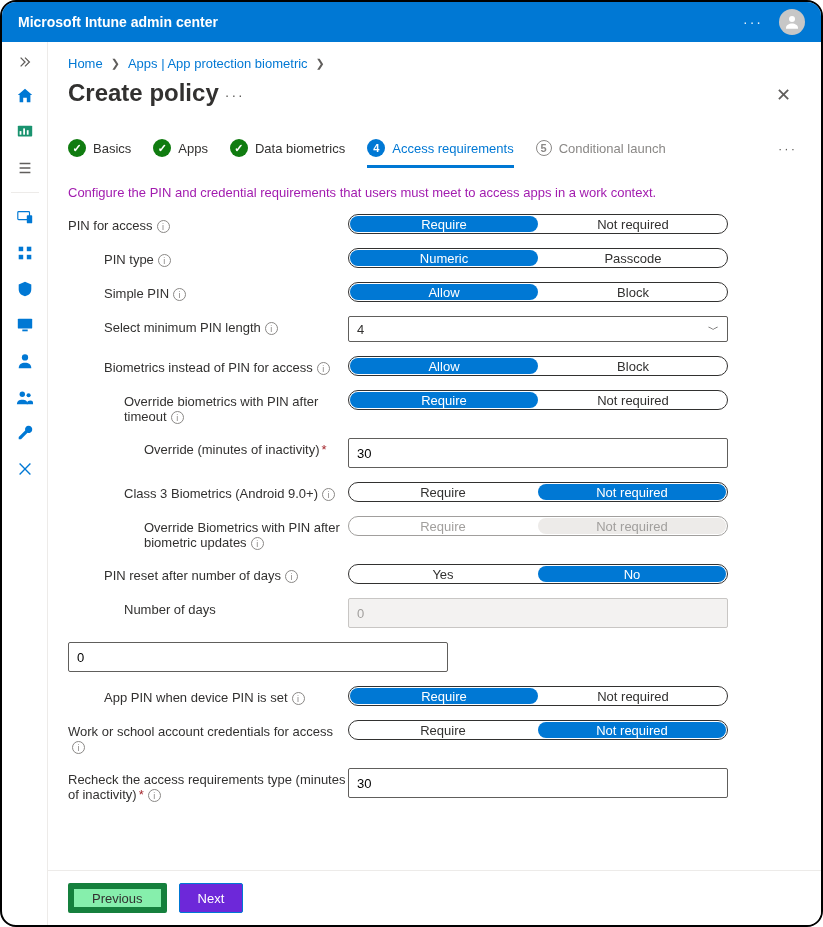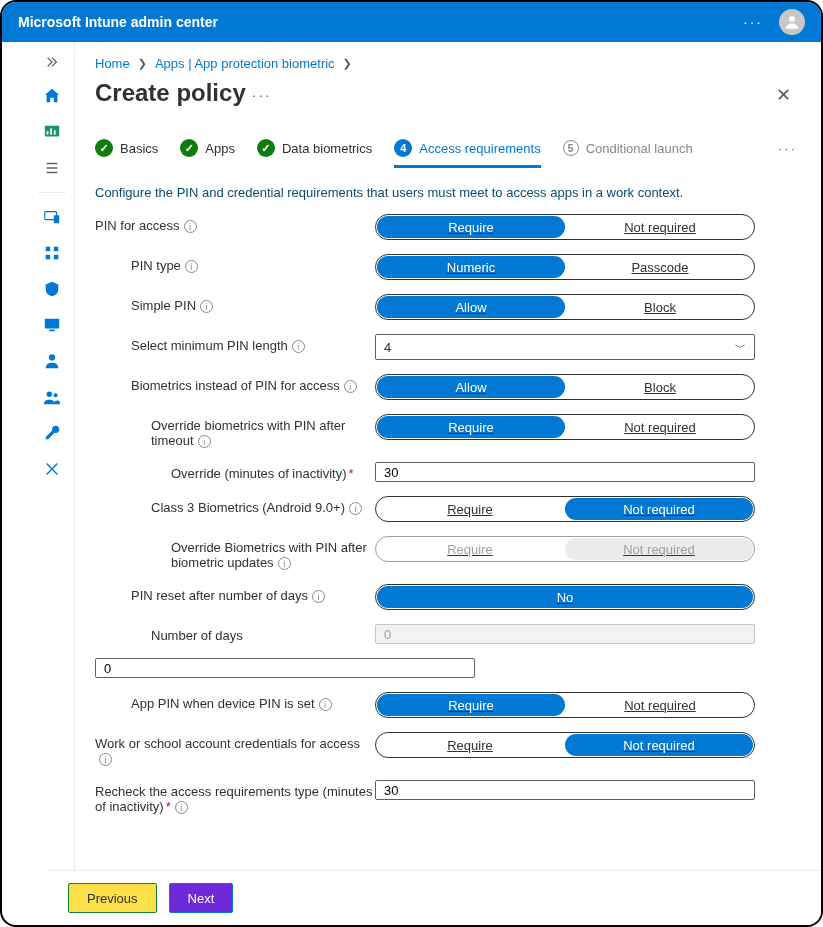--- a/index.html
+++ b/index.html
@@ -4,21 +4,21 @@
 <style>
   * { box-sizing: border-box; }
   html, body { margin:0; padding:0; font-family: "Segoe UI", Arial, sans-serif; font-size:13px; color:#323130; background:#fff;}
   .window { width:823px; height:927px; border:2px solid #000; border-radius:16px; overflow:hidden; position:relative; background:#fff;}
   .titlebar { background:#0078d4; color:#fff; height:40px; display:flex; align-items:center; padding:0 16px; justify-content:space-between;}
   .titlebar .title { font-weight:600; font-size:14px;}
   .titlebar .right { display:flex; align-items:center; gap:16px;}
   .titlebar .dots { letter-spacing:2px; font-size:14px; opacity:.9;}
   .avatar { width:26px; height:26px; border-radius:50%; background:#c7c7c7; display:flex; align-items:center; justify-content:center;}
   .avatar svg { fill:#fff;}
-  .body { display:flex; height:calc(100% - 40px);margin-left:27px;}
+  .body { display:flex; height:calc(100% - 40px);}
   .nav { width:46px; border-right:1px solid #edebe9; display:flex; flex-direction:column; align-items:center; padding-top:6px; gap:4px;}
   .nav .collapse { width:34px; height:28px; display:flex; align-items:center; justify-content:center; color:#605e5c; cursor:pointer;}
   .nav-item { width:34px; height:32px; display:flex; align-items:center; justify-content:center; border-radius:2px; color:#3b3a39; cursor:pointer;}
   .nav-item svg { width:18px; height:18px; }
   .main { flex:1; overflow:auto; padding:0 20px 0 20px; position:relative;}
   .crumbs { padding:14px 0 8px 0; display:flex; align-items:center; gap:8px; font-size:13px;}
   .crumbs a { color:#0078d4; text-decoration:none; cursor:pointer;}
   .crumbs .chev { color:#605e5c; font-size:11px;}
   .heading-row { display:flex; align-items:center; justify-content:space-between; padding-right:4px;text-align:right;}
   .heading { font-size:24px; font-weight:600; margin:0 0 4px 0;}
@@ -26,44 +26,44 @@
   .close-x { font-size:18px; color:#605e5c; cursor:pointer; padding:4px 6px;}
   .steps-row { display:flex; align-items:center; gap:22px; margin-top:28px; border-bottom:0; padding-bottom:10px;}
   .step { display:flex; align-items:center; gap:7px; font-size:13px; color:#323130;}
   .step .circle { width:18px; height:18px; border-radius:50%; display:flex; align-items:center; justify-content:center; font-size:11px; font-weight:600;}
   .step.done .circle { background:#107c10; color:#fff;}
   .step.current { color:#0078d4; border-bottom:3px solid #0078d4; padding-bottom:8px; margin-bottom:-11px;}
   .step.current .circle { background:#0078d4; color:#fff;}
   .step.upcoming { color:#8a8886;}
   .step.upcoming .circle { border:1px solid #8a8886; color:#8a8886; width:16px; height:16px;}
   .steps-more { margin-left:auto; color:#605e5c; letter-spacing:2px; cursor:pointer; padding-right:4px;}
-  .intro { margin:18px 0 14px 0; font-size:13px; color:#0c4a6e;}
+  .intro { margin:18px 0 14px 0; font-size:13px; color:#a21caf;}
   .form-row { display:flex; align-items:flex-start; margin-bottom:14px;}
   .form-row .label-col { width:280px; padding-top:4px; font-size:13px; color:#323130;}
   .form-row .ctrl-col { width:380px;}
   .indent-1 .label-col { padding-left:36px; width:280px;}
   .indent-2 .label-col { padding-left:56px; width:280px;}
   .indent-3 .label-col { padding-left:76px; width:280px;}
   .info-icon { display:inline-flex; width:13px; height:13px; border:1px solid #8a8886; border-radius:50%; font-size:9px; align-items:center; justify-content:center; color:#8a8886; font-style:normal; margin-left:4px; vertical-align:middle; cursor:pointer;}
   .req { color:#a4262c; margin-left:2px;}
-  .pill-toggle { display:flex; border:1px solid #323130; border-radius:999px; overflow:hidden; height:26px;text-decoration:underline;}
+  .pill-toggle { display:flex; border:1px solid #323130; border-radius:999px; overflow:hidden; height:20px;}
   .pill-toggle.disabled { border-color:#a19f9d;}
   .pill { flex:1; display:flex; align-items:center; justify-content:center; font-size:13px; cursor:pointer; user-select:none;}
   .pill.selected { background:#0078d4; color:#fff; border-radius:999px; margin:1px;}
   .pill.unselected { color:#323130;}
   .pill-toggle.disabled .pill { color:#a19f9d; cursor:default;}
   .pill-toggle.disabled .pill.selected { background:#edebe9; color:#a19f9d;}
-  .text-input { width:100%; height:20px; border:1px solid #605e5c; border-radius:2px; padding:4px 8px; font-size:13px; font-family:inherit;}
+  .text-input { width:100%; height:30px; border:1px solid #605e5c; border-radius:2px; padding:4px 8px; font-size:13px; font-family:inherit;}
   .text-input:disabled { background:#f3f2f1; border-color:#c8c6c4; color:#a19f9d;}
   .select-wrap { position:relative;}
   .select-input { width:100%; height:26px; border:1px solid #605e5c; border-radius:2px; padding:0 8px; font-size:13px; background:#fff; display:flex; align-items:center; justify-content:space-between; cursor:pointer;}
   .chev-down { font-size:11px; color:#323130;}
   .footer { position:absolute; bottom:0; left:46px; right:0; border-top:1px solid #edebe9; padding:12px 20px; background:#fff; display:flex; gap:12px;}
   .btn { height:30px; padding:0 18px; border-radius:2px; font-size:13px; cursor:pointer; display:inline-flex; align-items:center; justify-content:center;}
-  .btn-default { background:#fde047; border:1px solid #15803d; color:#323130;}
+  .btn-default { background:#86efac; border:6px solid #15803d; color:#323130;}
   .btn-primary { background:#6d28d9; border:1px solid #0078d4; color:#fff;}
   .content-scroll { padding-bottom:70px;}
 </style>
 </head>
 <body>
 
 <div class="window">
 
   <div class="titlebar">
     <div class="title">Microsoft Intune admin center</div>
@@ -284,20 +284,21 @@
             <div class="pill">Require</div>
             <div class="pill selected">Not required</div>
           </div>
         </div>
       </div>
 
       <div class="form-row indent-1">
         <div class="label-col"><span>PIN reset after number of days</span><span class="info-icon">i</span></div>
         <div class="ctrl-col">
           <div class="pill-toggle">
+            <div class="pill unselected">Yes</div>
             <div class="pill selected">No</div>
           </div>
         </div>
       </div>
 
       <div class="form-row indent-2">
         <div class="label-col"><span>Number of days</span></div>
         <div class="ctrl-col">
           <input class="text-input" disabled="" value="0" style="">
         </div>

